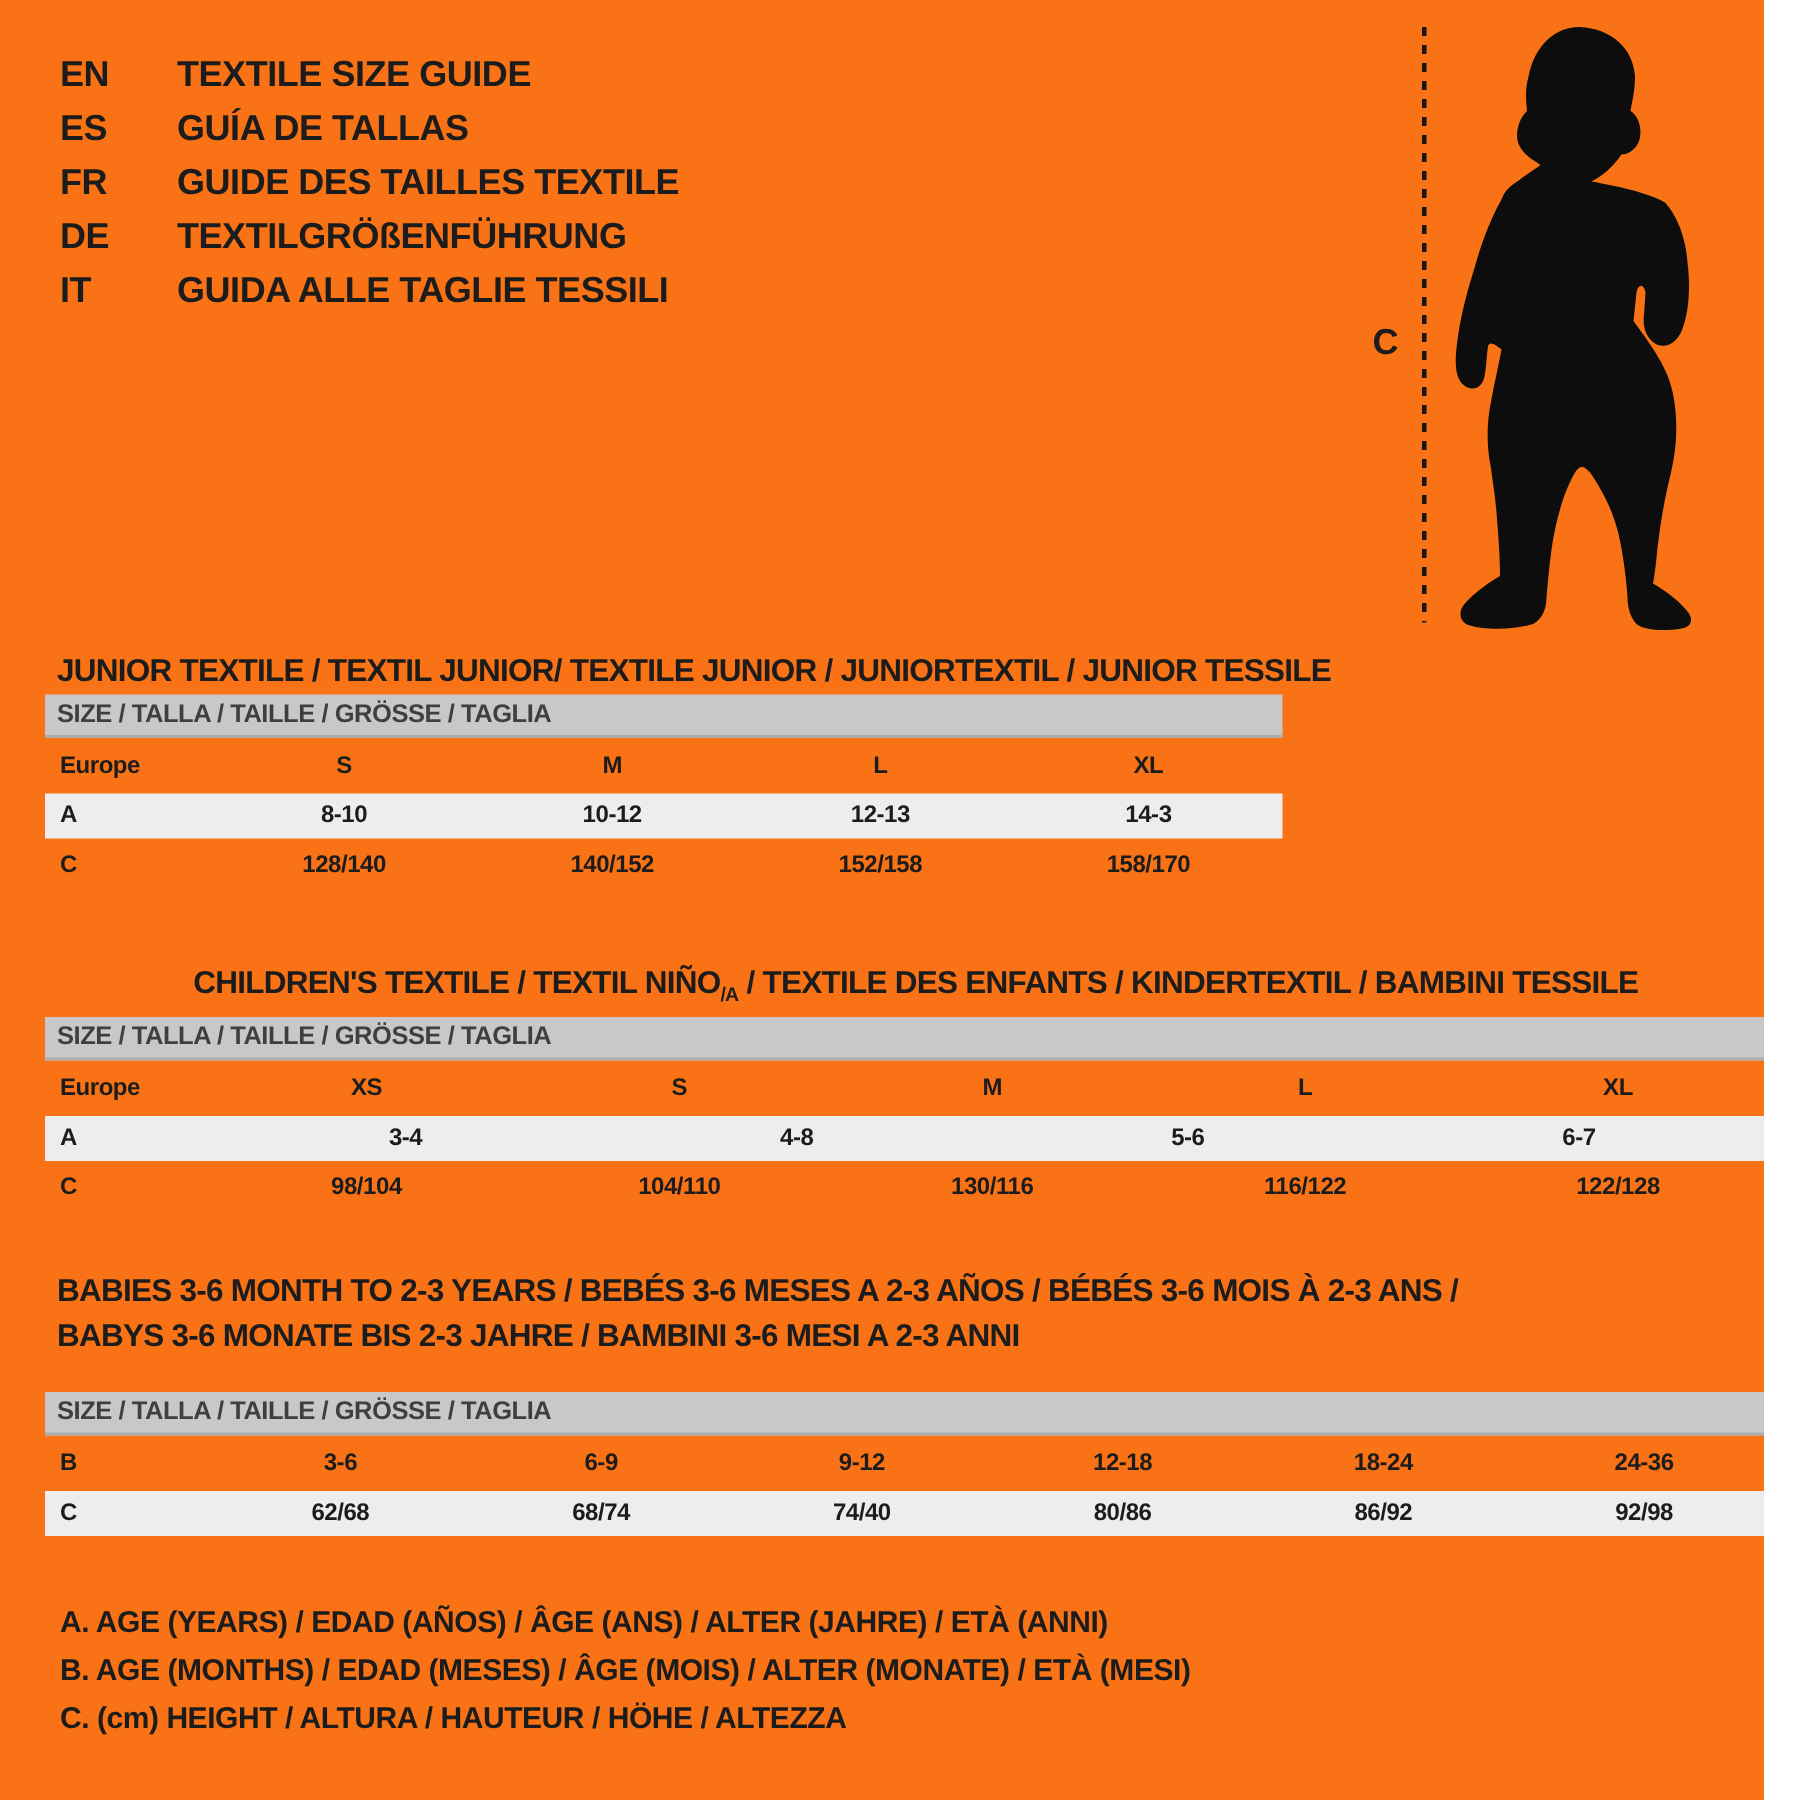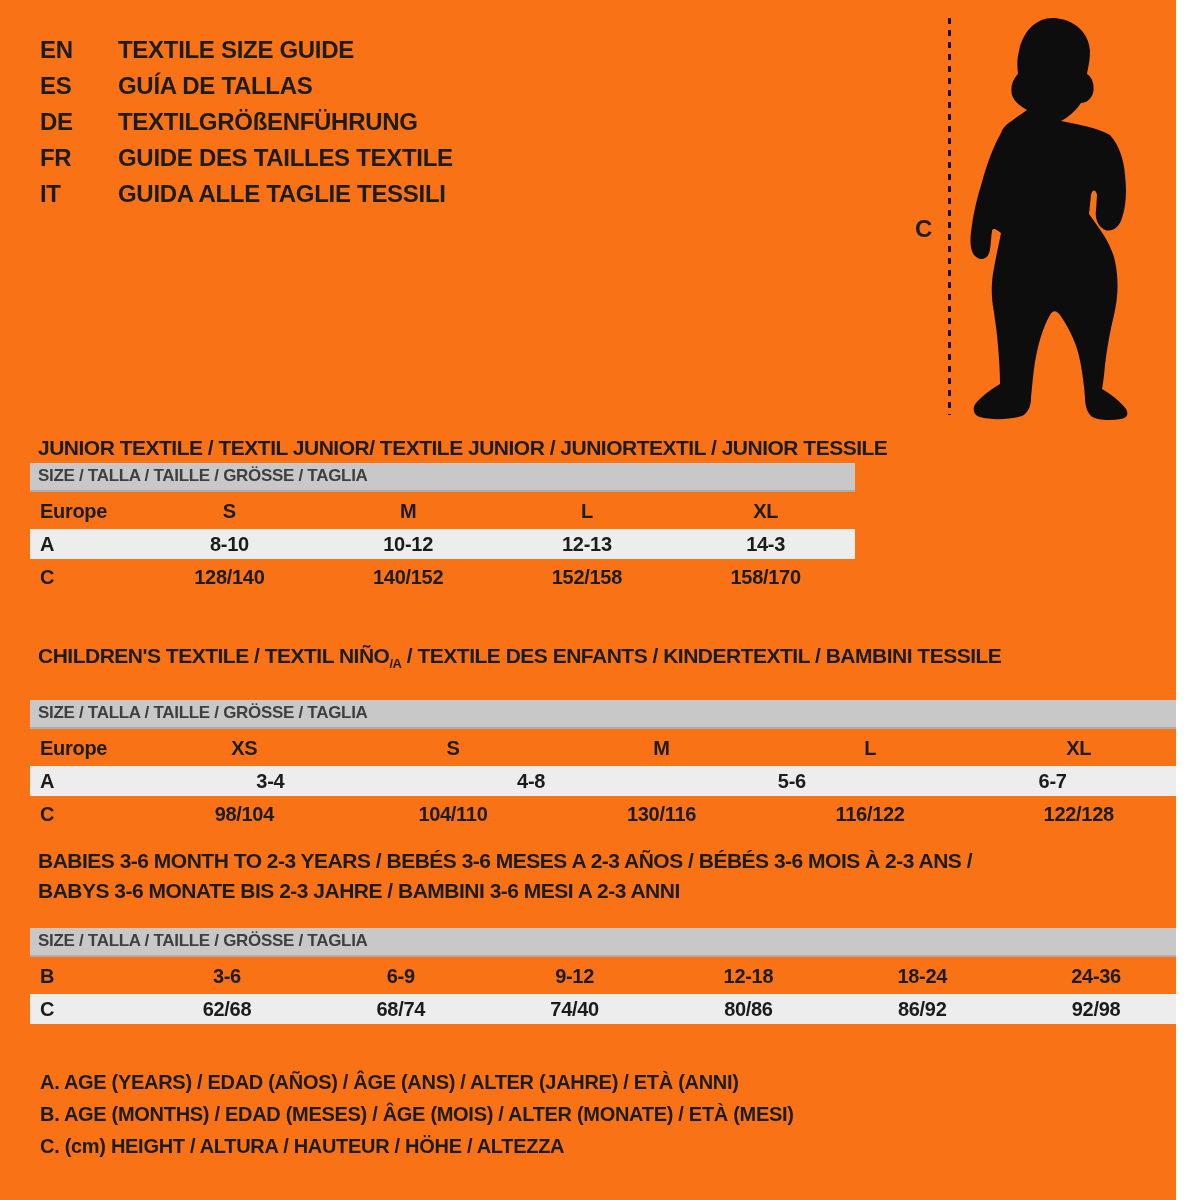--- a/index.html
+++ b/index.html
@@ -16,26 +16,26 @@
     background:repeating-linear-gradient(to bottom,#161616 0 6px,transparent 6px 12px);}
   .c-mark{position:absolute;left:915px;top:217px;font-size:24px;line-height:24px;}
   .silhouette{position:absolute;left:963px;top:16px;width:180px;height:405px;}
   
   .section{position:absolute;left:30px;}
   .sec-junior{top:433px;width:825px;}
   .sec-children{top:641px;width:1153px;}
   .sec-babies{top:846px;width:1153px;}
   .section-title{padding-left:8px;font-size:21px;line-height:30px;letter-spacing:-0.5px;white-space:nowrap;}
   .sec-junior .section-title{}
-  .sec-children .section-title{margin-bottom:21px;}
+  .sec-children .section-title{text-align:center;}
   .sec-babies .section-title{margin-bottom:22px;}
   .size-bar{height:27px;line-height:26px;background:#c8c8c8;color:#3f3f3f;
     padding-left:8px;font-size:17px;letter-spacing:-0.3px;margin-bottom:4px;
     border-bottom:2px solid #adadad;box-sizing:content-box;}
-  .t-row{display:flex;height:30px;line-height:30px;font-size:20px;margin-bottom:3px;letter-spacing:-0.3px;justify-content:flex-end;}
+  .t-row{display:flex;height:30px;line-height:30px;font-size:16px;margin-bottom:3px;letter-spacing:-0.3px;}
   .t-row.shaded{background:#ededed;}
   .t-label{width:110px;padding-left:10px;box-sizing:border-box;}
   .t-cell{flex:1;text-align:center;}
   .sub{font-size:0.62em;vertical-align:sub;}
   
   .legend{position:absolute;left:40px;top:1066px;font-size:20px;line-height:32px;letter-spacing:-0.3px;}
 </style>
 </head>
 <body>
 
@@ -44,26 +44,26 @@
   <div class="lang">
       <div class="lang-row">
         <span class="lang-code">EN</span>
         <span class="lang-label">TEXTILE SIZE GUIDE</span>
       </div>
       <div class="lang-row">
         <span class="lang-code">ES</span>
         <span class="lang-label">GUÍA DE TALLAS</span>
       </div>
       <div class="lang-row">
+        <span class="lang-code">FR</span>
+        <span class="lang-label">GUIDE DES TAILLES TEXTILE</span>
+      </div>
+      <div class="lang-row">
         <span class="lang-code">DE</span>
         <span class="lang-label">TEXTILGRÖßENFÜHRUNG</span>
-      </div>
-      <div class="lang-row">
-        <span class="lang-code">FR</span>
-        <span class="lang-label">GUIDE DES TAILLES TEXTILE</span>
       </div>
       <div class="lang-row">
         <span class="lang-code">IT</span>
         <span class="lang-label">GUIDA ALLE TAGLIE TESSILI</span>
       </div>
     </div>
 
   <div class="dash-line"></div>
   <div class="c-mark">C</div>
 

